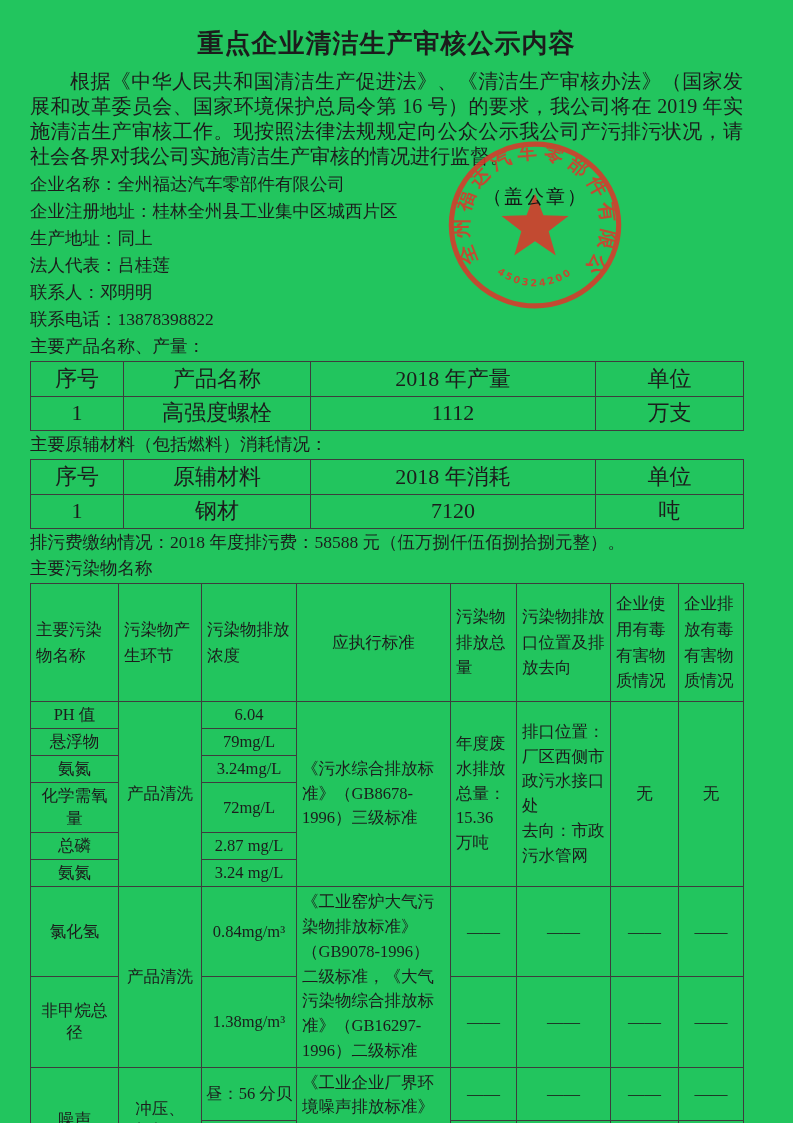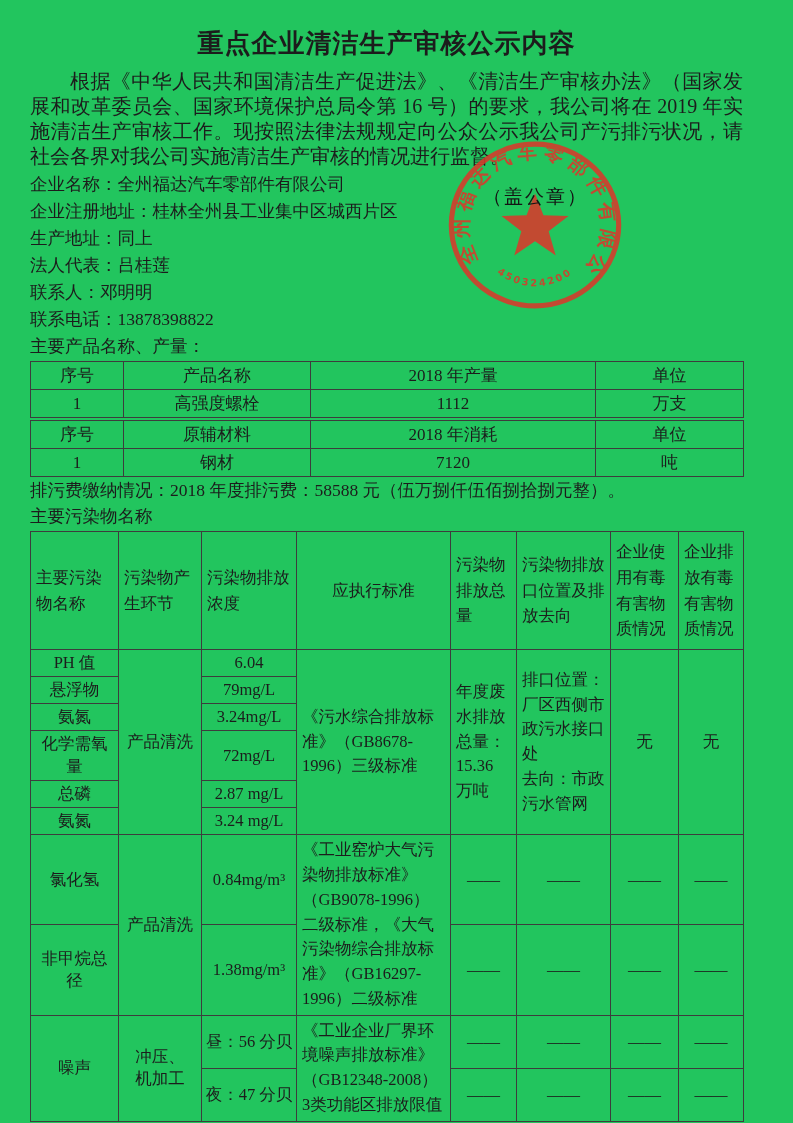--- a/index.html
+++ b/index.html
@@ -23,21 +23,21 @@
     font-size:20px; line-height:25px; text-align:justify;
     text-indent:2em; margin:0 0 2px 0;
   }
   .info-line { font-size:17.5px; line-height:27px; }
   .section-label { font-size:17.5px; line-height:26px; }
   .fee-line { font-size:17.5px; line-height:26px; }
 
   table { border-collapse:collapse; width:713px; table-layout:fixed; }
   .t1 { margin:2px 0 0 0; }
   .t1 td {
-    border:1.6px solid #3d3d3d; font-size:17px; text-align:center;
+    border:1.6px solid #3d3d3d; font-size:22px; text-align:center;
     padding:2.5px 3px; line-height:1.3;
   }
 
   .t3 { margin:2px 0 0 0; }
   .t3 th, .t3 td { border:1.6px solid #3d3d3d; font-size:16.5px; vertical-align:middle; }
   .t3 th {
     font-weight:normal; text-align:left; padding:7px 5px; line-height:1.55;
   }
   .t3 th.c { text-align:center; }
   .t3 td { text-align:center; padding:2px 3px; line-height:1.35; height:22px; }
@@ -91,20 +91,21 @@
       </tr>
       <tr>
         <td>1</td>
         <td>高强度螺栓</td>
         <td>1112</td>
         <td>万支</td>
       </tr>
     </tbody>
       </table>
 
+    <div class="section-label">主要原辅材料（包括燃料）消耗情况：</div>
 
     <table class="t1">
       <colgroup>
           <col style="width:93px">
           <col style="width:187px">
           <col style="width:285px">
           <col style="width:148px">
         </colgroup>
       <tbody>
           <tr>

